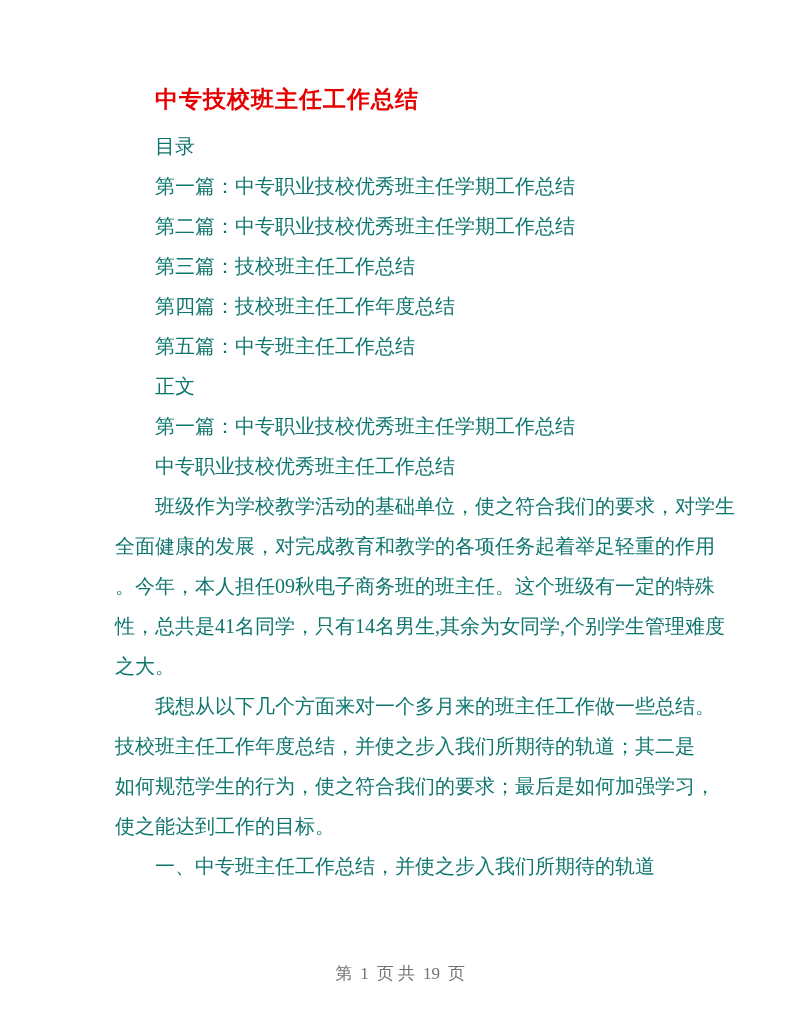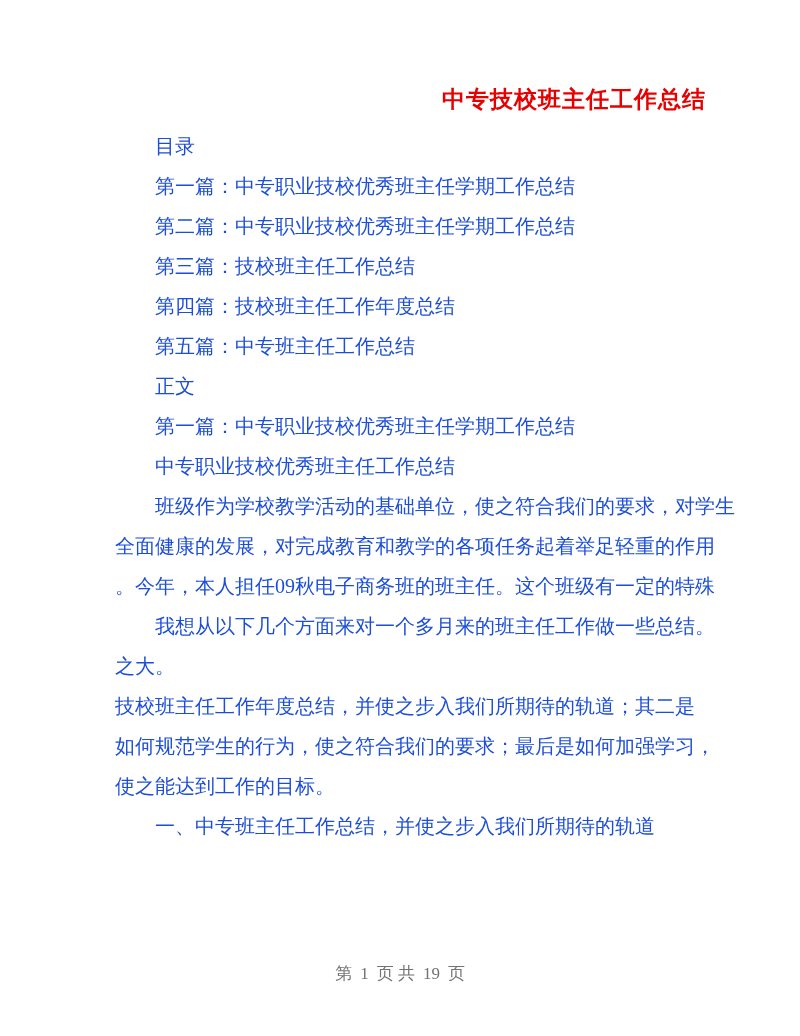--- a/index.html
+++ b/index.html
@@ -11,22 +11,22 @@
     position: relative;
     width: 800px;
     height: 1036px;
     background: #ffffff;
     overflow: hidden;
     font-family: "Liberation Serif", "DejaVu Serif", serif;
     color: #3d3d3d;
   }
   .doc-title {
     margin: 0;
-    padding: 84px 94px 0 155px;
-    text-align: right;
+    padding: 84px 68px 0 155px;
+    text-align: left;
     font-size: 23px;
     line-height: 30px;
     font-weight: 700;
     font-family: "Liberation Sans", "DejaVu Sans", sans-serif;
     letter-spacing: 1px;
   }
   .doc-body {
     margin-top: 12px;
     padding: 0 105px 0 115px;
     font-size: 20px;
@@ -52,35 +52,36 @@
   .page-footer span {
     margin: 0 4px;
   }
 </style>
 </head>
 <body>
 
 <div class="page">
   <h1 class="doc-title" style="color: rgb(230, 0, 0);">中专技校班主任工作总结</h1>
 
-  <div class="doc-body" style="color: #1d4ed8;">
+  <div class="doc-body" style="color: #0f766e;">
       <div class="line indent">目录</div>
       <div class="line indent">第一篇：中专职业技校优秀班主任学期工作总结</div>
       <div class="line indent">第二篇：中专职业技校优秀班主任学期工作总结</div>
       <div class="line indent">第三篇：技校班主任工作总结</div>
       <div class="line indent">第四篇：技校班主任工作年度总结</div>
       <div class="line indent">第五篇：中专班主任工作总结</div>
       <div class="line indent">正文</div>
       <div class="line indent">第一篇：中专职业技校优秀班主任学期工作总结</div>
       <div class="line indent">中专职业技校优秀班主任工作总结</div>
       <div class="line indent">班级作为学校教学活动的基础单位，使之符合我们的要求，对学生</div>
       <div class="line">全面健康的发展，对完成教育和教学的各项任务起着举足轻重的作用</div>
       <div class="line">。今年，本人担任09秋电子商务班的班主任。这个班级有一定的特殊</div>
+      <div class="line">性，总共是41名同学，只有14名男生,其余为女同学,个别学生管理难度</div>
+      <div class="line">之大。</div>
       <div class="line indent">我想从以下几个方面来对一个多月来的班主任工作做一些总结。</div>
-      <div class="line">之大。</div>
       <div class="line">技校班主任工作年度总结，并使之步入我们所期待的轨道；其二是</div>
       <div class="line">如何规范学生的行为，使之符合我们的要求；最后是如何加强学习，</div>
       <div class="line">使之能达到工作的目标。</div>
       <div class="line indent">一、中专班主任工作总结，并使之步入我们所期待的轨道</div>
     </div>
 
   <div class="page-footer">
     <span>第</span><span>1</span><span>页 共</span><span>19</span><span>页</span>
   </div>
 </div>

